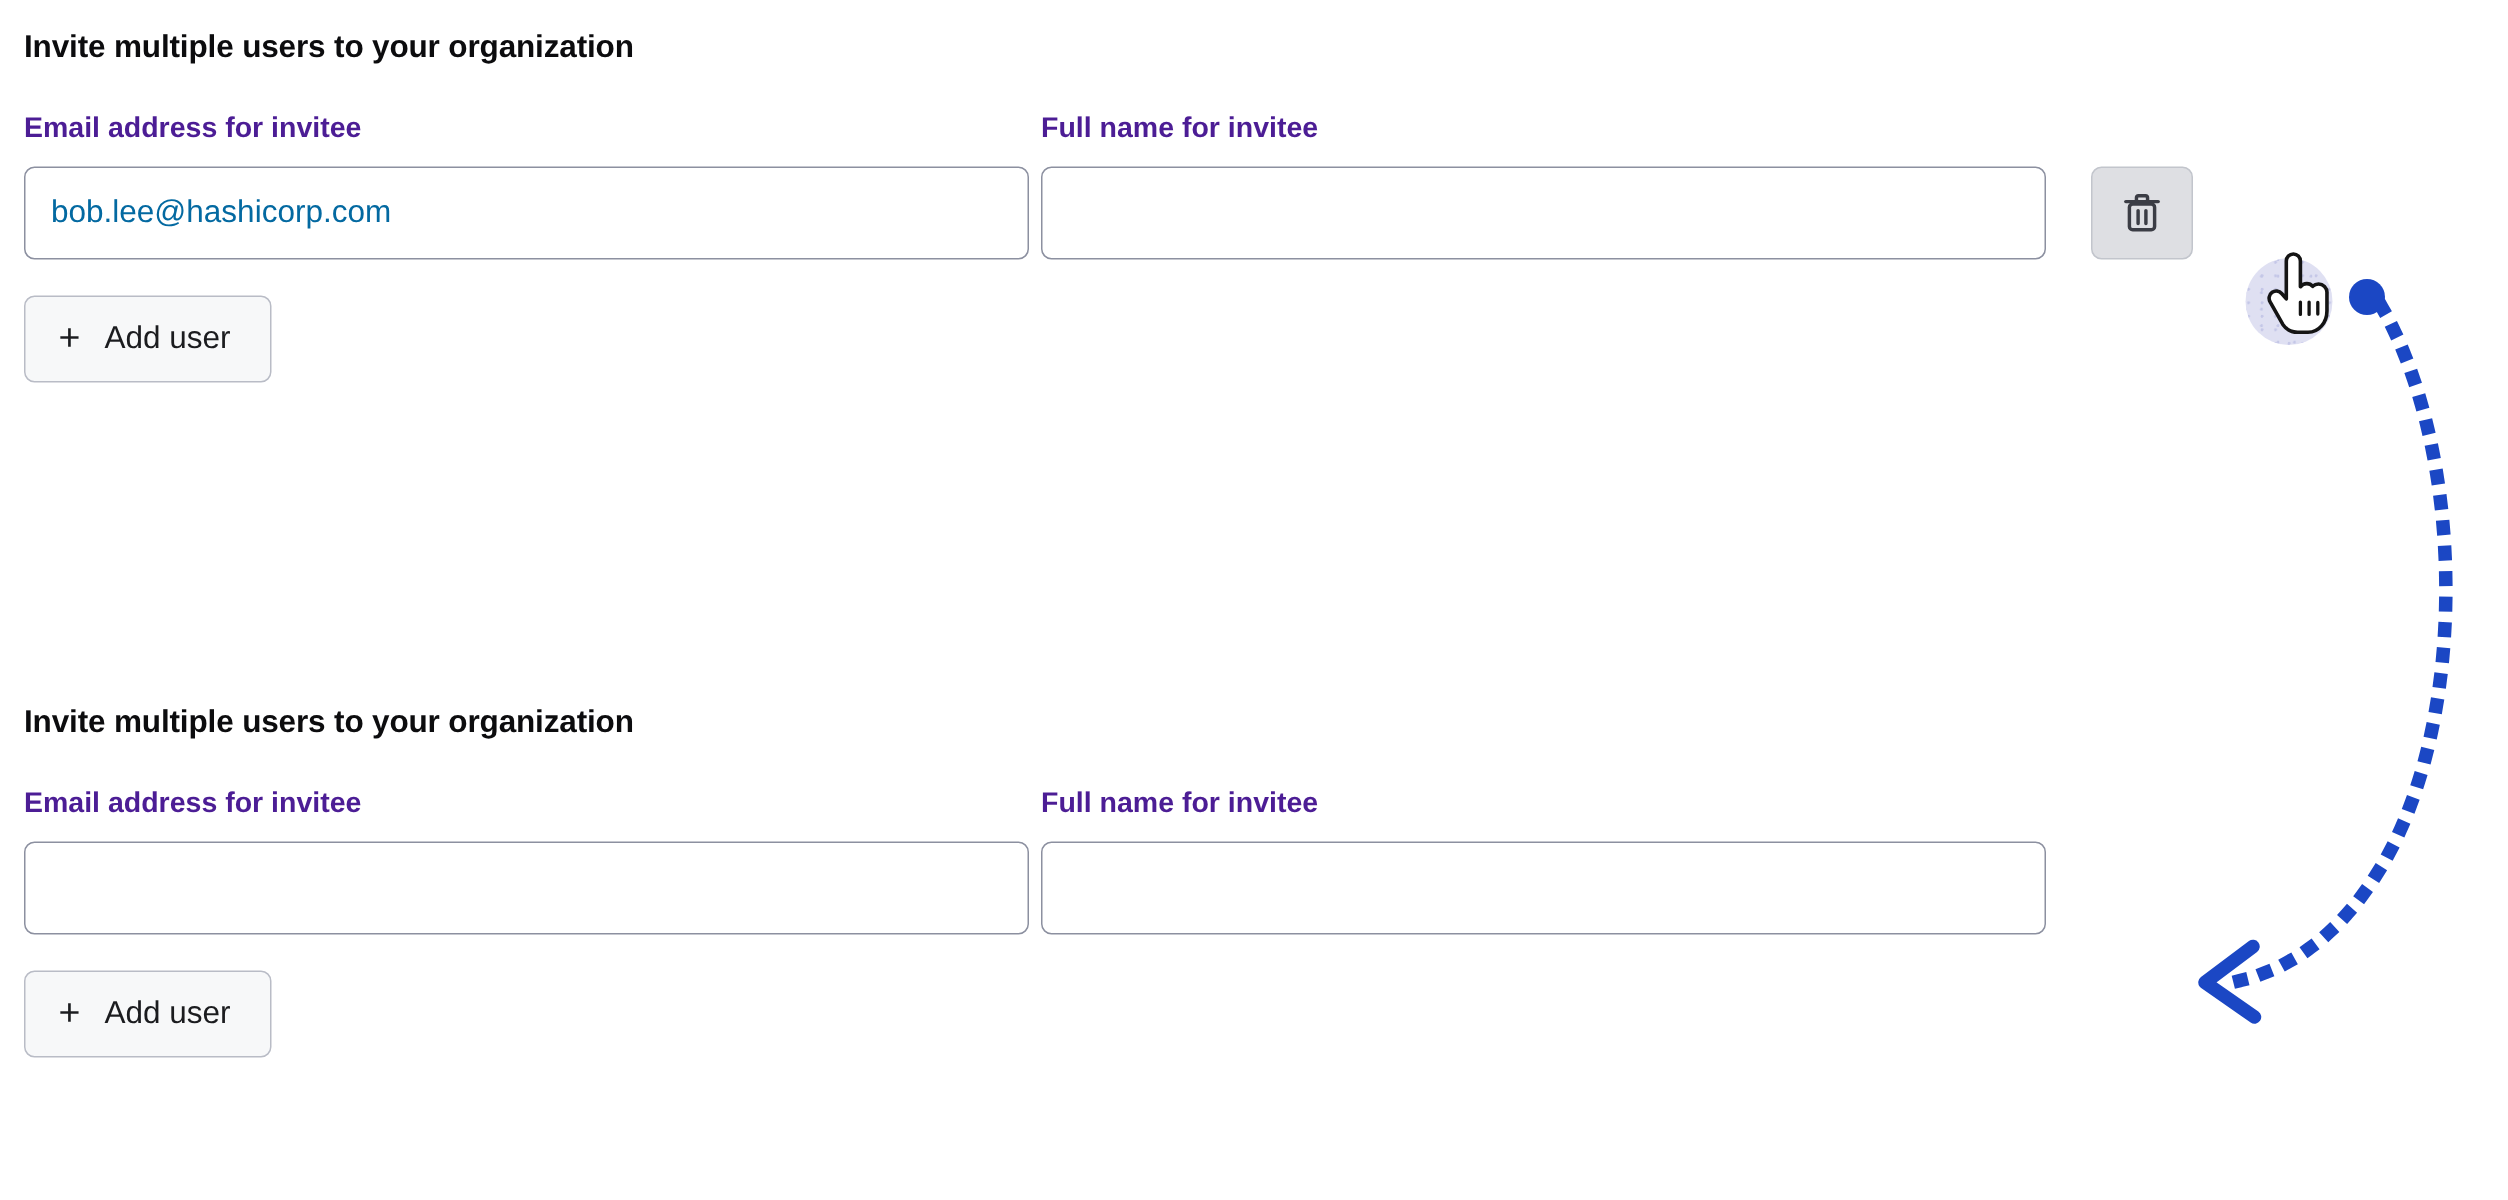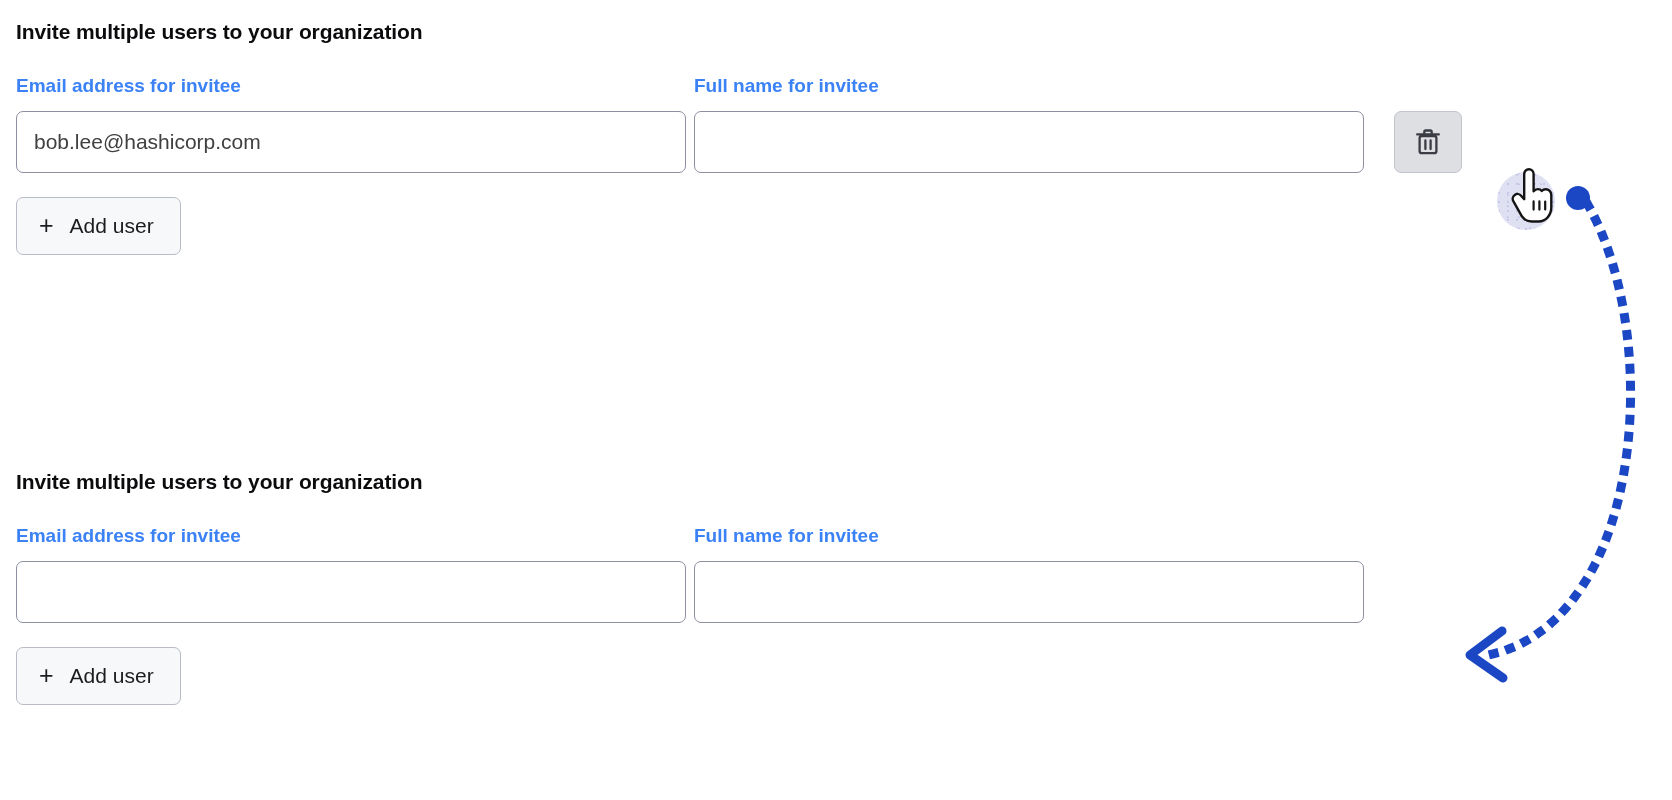--- a/index.html
+++ b/index.html
@@ -56,34 +56,34 @@
     display: flex;
     flex-direction: column;
   }
   .field-col.email { width: 670px; }
   .field-col.fullname { width: 670px; margin-left: 8px; }
 
   .field-label {
     font-size: 19px;
     font-weight: bold;
     line-height: 24px;
-    color: #3b82f6;
+    color: #4c1d95;
     margin: 0 0 13px 0;
     white-space: nowrap;
   }
 
   .text-input {
     display: block;
     width: 100%;
     height: 62px;
     padding: 0 17px;
     font-family: "Liberation Sans", sans-serif;
     font-size: 21px;
     line-height: 62px;
-    color: #404040;
+    color: #0369a1;
     background: #ffffff;
     border: 1.6px solid #8c90a0;
     border-radius: 7px;
     outline: none;
   }
   .text-input::placeholder { color: #8c8f9a; }
 
   
   .delete-btn {
     position: relative;

